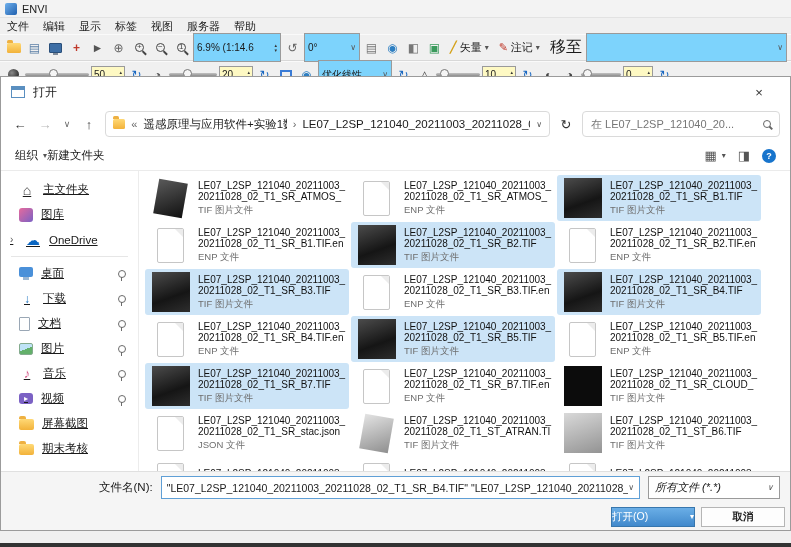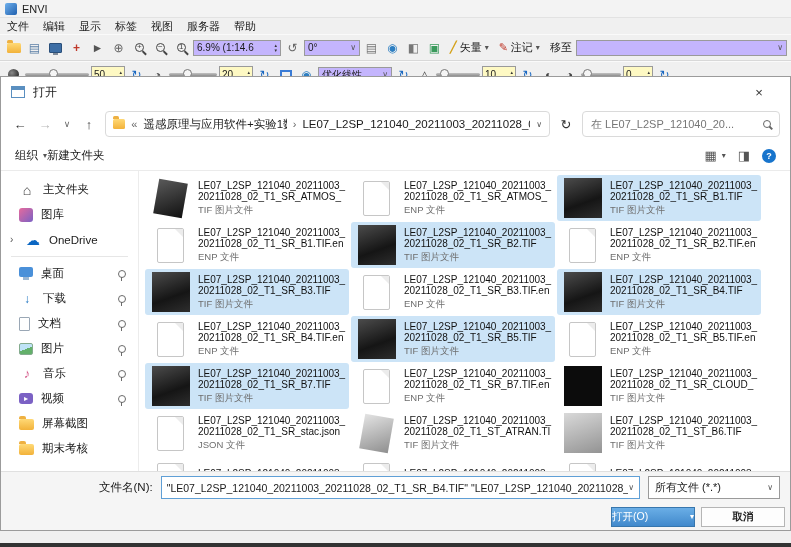--- a/index.html
+++ b/index.html
@@ -9,21 +9,21 @@
   
   .envi-titlebar { height:18px; background:#f3f3f3; display:flex; align-items:center; gap:5px; padding:0 5px; border-bottom:1px solid #e2e2e2; }
   .envi-logo { width:12px; height:12px; border-radius:2px; background:linear-gradient(135deg,#6fb0ec,#1f5fae); }
   .envi-title { font-size:11px; color:#222; }
 
   .menubar { height:16px; background:#f0f0f0; display:flex; align-items:center; font-size:11px; color:#222; }
   .menu-item { padding:0 7px; }
 
   .tb { height:27px; background:#f0f0f0; border-top:1px solid #fafafa; border-bottom:1px solid #d8d8d8; display:flex; align-items:center; padding:0 4px; gap:2px; }
   .tbi { width:19px; height:19px; display:flex; align-items:center; justify-content:center; font-size:12px; border-radius:2px; flex:none; }
-  .combo { height:16px; background:#c4b5fd; border:1px solid #9a9a9a; display:flex; align-items:center; font-size:10px; padding:0 3px; gap:3px; }
+  .combo { height:29px; background:#7dd3fc; border:1px solid #9a9a9a; display:flex; align-items:center; font-size:10px; padding:0 3px; gap:3px; }
   .combo .val { white-space:nowrap; overflow:hidden; }
   .chev { margin-left:auto; font-size:8px; color:#555; flex:none; }
   .spin { display:flex; flex-direction:column; font-size:5px; line-height:5px; color:#333; margin-left:auto; }
   .spinfield { height:18px; width:34px; background:#fef9c3; border:1px solid #9a9a9a; display:flex; align-items:center; font-size:10px; padding:0 2px; }
   .slider { position:relative; height:3px; background:linear-gradient(#c2c2c2,#8e8e8e); border-radius:2px; flex:none; }
   .slider .handle { position:absolute; top:-4px; width:9px; height:9px; background:#f5f5f5; border:1px solid #777; border-radius:50%; }
   .knob { width:11px; height:11px; border-radius:50%; background:radial-gradient(circle at 35% 35%,#8a8a8a,#101010); }
   .mini-folder { width:14px; height:10px; background:linear-gradient(#ffd976,#f2b23a); border-radius:1.5px; position:relative; }
   .mini-folder::before { content:""; position:absolute; top:-3px; left:0; width:6px; height:3px; background:#eeb041; border-radius:1.5px 1.5px 0 0; }
   .mini-monitor { width:13px; height:10px; background:#3d6ea5; border:1px solid #2a4f7a; border-radius:1px; position:relative; }
@@ -54,21 +54,21 @@
   .mini-search { margin-left:auto; width:8px; height:8px; border:1.5px solid #666; border-radius:50%; position:relative; flex:none; }
   .mini-search::after { content:""; position:absolute; width:4px; height:1.5px; background:#666; transform:rotate(45deg); right:-3px; bottom:-1px; }
 
   .dlg-cmd { height:30px; flex:none; display:flex; align-items:center; padding:0 14px; font-size:11.5px; border-bottom:1px solid #ebebeb; }
   .cmd-item { display:flex; align-items:center; gap:5px; }
   .cmd-right { margin-left:auto; display:flex; align-items:center; gap:12px; }
   .help-badge { width:14px; height:14px; border-radius:50%; background:#1774cc; color:#fff; font-size:9px; font-weight:bold; display:flex; align-items:center; justify-content:center; }
 
   .dlg-body { flex:1; display:flex; overflow:hidden; }
   .side { width:138px; flex:none; border-right:1px solid #ececec; padding-top:6px; overflow:hidden; }
-  .side-item { height:25px; display:flex; align-items:center; gap:8px; padding:0 8px 0 14px; margin:0 4px; font-size:11.5px; border-radius:4px; }
+  .side-item { height:25px; display:flex; align-items:center; gap:8px; padding:0 8px 0 14px; margin:0 4px; font-size:11.5px; border-radius:4px;text-decoration:underline; }
   .side-chevron { font-size:10px; color:#555; width:7px; margin-left:-9px; }
   .side-icon { width:16px; height:16px; flex:none; display:flex; align-items:center; justify-content:center; font-size:12px; }
   .side-label { white-space:nowrap; overflow:hidden; }
   .side-divider { height:1px; background:#e6e6e6; margin:4px 10px; }
   .pin-icon { margin-left:auto; width:8px; height:8px; border:1.2px solid #6b6b6b; border-radius:50%; position:relative; flex:none; }
   .pin-icon::after { content:""; position:absolute; left:2.3px; top:6.5px; width:1.2px; height:4px; background:#6b6b6b; }
   .ic-home::before { content:"⌂"; color:#3a3a3a; font-size:14px; }
   .ic-gallery { background:linear-gradient(135deg,#e66a9d,#7b61c4); border-radius:3px; width:14px; height:14px; }
   .ic-cloud::before { content:"☁"; color:#0a66c2; font-size:14px; }
   .ic-desktop { width:14px; height:10px; background:#4a90d9; border-radius:2px; position:relative; margin-bottom:3px; }
@@ -95,21 +95,21 @@
   .thumb.t-darkslant .fill { width:29px; height:35px; transform:rotate(10deg); background:linear-gradient(150deg,#5a5a5a,#101010); }
   .thumb.t-grayslant .fill { width:29px; height:35px; transform:rotate(10deg); background:linear-gradient(150deg,#e3e3e3,#8f8f8f); }
   .meta { min-width:0; }
   .name { font-size:10px; line-height:11.5px; color:#111; word-break:break-all; max-height:23px; overflow:hidden; width:150px; }
   .ftype { font-size:9.5px; color:#6e6e6e; margin-top:1px; }
 
   .dlg-foot { height:32px; flex:none; background:#f5f5f5; border-top:1px solid #e0e0e0; display:flex; align-items:center; gap:8px; padding:0 10px; }
   .fname-label { margin-left:88px; font-size:11.5px; flex:none; }
   .fname-combo { flex:1; height:23px; background:#fff; border:1px solid #5f9fd6; display:flex; align-items:center; font-size:10.5px; padding:0 5px; min-width:0; }
   .fname-combo .val { white-space:nowrap; overflow:hidden; }
-  .ftype-combo { width:132px; flex:none; height:23px; background:#fff; border:1px solid #9a9a9a; display:flex; align-items:center; font-size:11px; padding:0 6px; }
+  .ftype-combo { width:132px; flex:none; height:23px; background:#fff; border:1px solid #9a9a9a; display:flex; align-items:center; font-size:11px; padding:0 6px;font-style:italic; }
   .dlg-btns { height:27px; flex:none; background:#f5f5f5; display:flex; align-items:center; justify-content:flex-end; gap:6px; padding-right:5px; }
   .btn { width:84px; height:20px; display:flex; align-items:center; justify-content:center; gap:4px; font-size:10.5px; }
   .btn-open { background:linear-gradient(#6aaee6,#4189cc); border:1px solid #3776ad; color:#fff; }
   .btn-cancel { background:#fdfdfd; border:1px solid #b5b5b5; color:#222;font-weight:bold; }
 
   .bottom-strip { position:absolute; left:0; bottom:0; width:791px; height:4px; background:#333; }
 </style>
 </head>
 <body>
 
@@ -175,21 +175,21 @@
       <span style="color:#d4a017;font-weight:bold">╱</span>
       <span>矢量</span>
       <span class="chev">▾</span>
     </div>
     <div class="tbtn">
       <span style="color:#c0392b">✎</span>
       <span>注记</span>
       <span class="chev">▾</span>
     </div>
     <div class="goto-group">
-      <span style="font-size:11px">移至</span>
+      <span style="font-size:16px">移至</span>
       <div class="combo goto-combo">
         <span class="chev">∨</span>
       </div>
     </div>
   </div>
 
   <div class="tb">
     <span class="tbi">
         <span class="knob"></span>
       </span>

